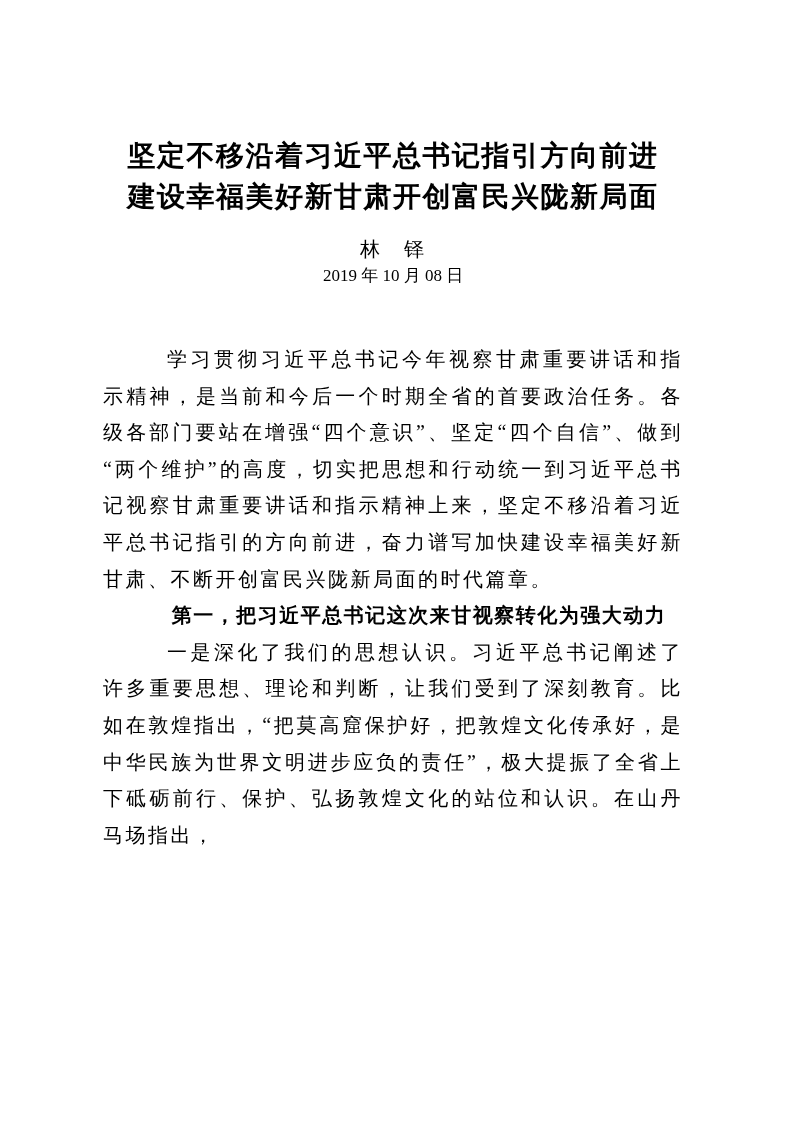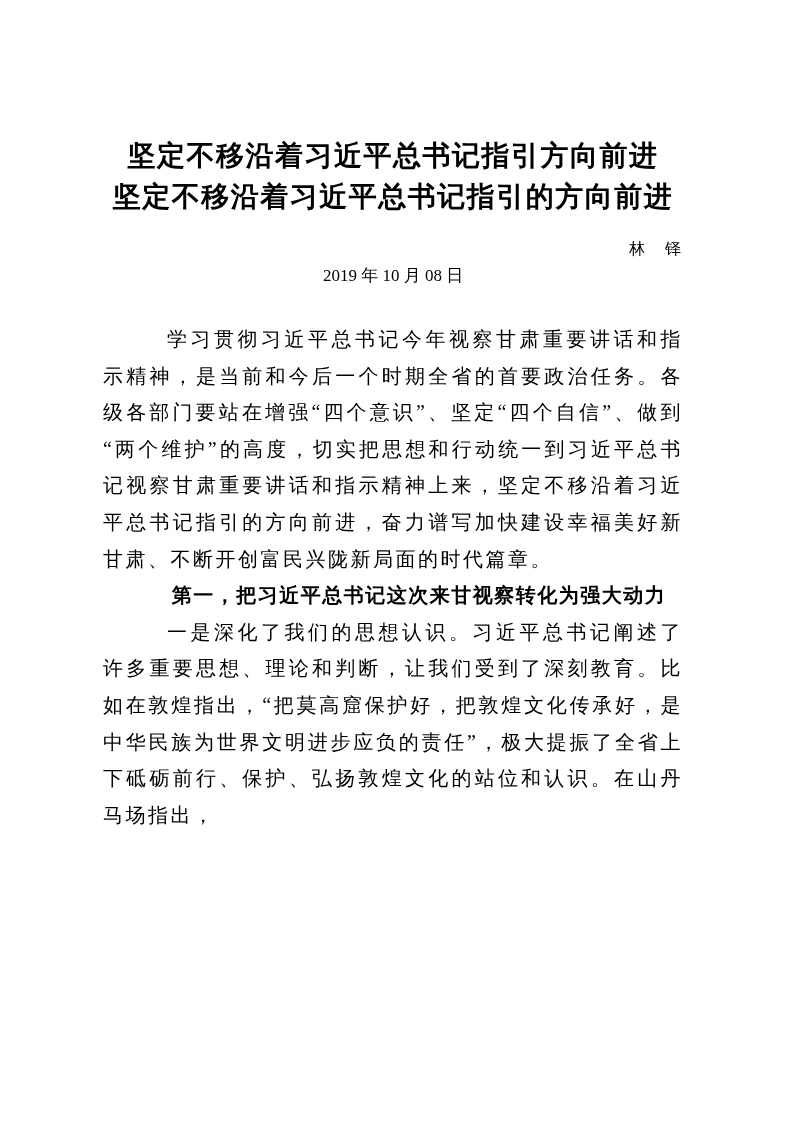--- a/index.html
+++ b/index.html
@@ -27,32 +27,32 @@
     font-weight: bold;
     line-height: 41px;
     letter-spacing: 1.5px;
   }
   .title-line {
     display: block;
     white-space: nowrap;
   }
   .doc-author {
     margin-top: 18px;
-    text-align: right;
-    font-size: 16px;
+    text-align: center;
+    font-size: 20px;
     line-height: 28px;
     letter-spacing: 2px;
   }
   .doc-date {
     text-align: center;
     font-size: 17px;
     line-height: 26px;
   }
   .doc-body {
-    margin-top: 32px;
+    margin-top: 52px;
   }
   .para {
     margin: 0;
     font-size: 20px;
     line-height: 36.6px;
     letter-spacing: 2.5px;
     text-align: justify;
     text-indent: 64px;
   }
   .para.section-heading {
@@ -64,21 +64,21 @@
     white-space: nowrap;
   }
 </style>
 </head>
 <body>
 
 <div class="page">
 
   <h1 class="doc-title">
     <span class="title-line">坚定不移沿着习近平总书记指引方向前进</span>
-    <span class="title-line">坚定不移沿着习近平总书记指引的方向前进</span>
+    <span class="title-line">建设幸福美好新甘肃开创富民兴陇新局面</span>
   </h1>
 
   <div class="doc-author">林　铎</div>
 
   <div class="doc-date">2019 年 10 月 08 日</div>
 
   <div class="doc-body">
     <p class="para">学习贯彻习近平总书记今年视察甘肃重要讲话和指示精神，是当前和今后一个时期全省的首要政治任务。各级各部门要站在增强“四个意识”、坚定“四个自信”、做到“两个维护”的高度，切实把思想和行动统一到习近平总书记视察甘肃重要讲话和指示精神上来，坚定不移沿着习近平总书记指引的方向前进，奋力谱写加快建设幸福美好新甘肃、不断开创富民兴陇新局面的时代篇章。</p>
     <p class="para section-heading">第一，把习近平总书记这次来甘视察转化为强大动力</p>
     <p class="para">一是深化了我们的思想认识。习近平总书记阐述了许多重要思想、理论和判断，让我们受到了深刻教育。比如在敦煌指出，“把莫高窟保护好，把敦煌文化传承好，是中华民族为世界文明进步应负的责任”，极大提振了全省上下砥砺前行、保护、弘扬敦煌文化的站位和认识。在山丹马场指出，</p>

